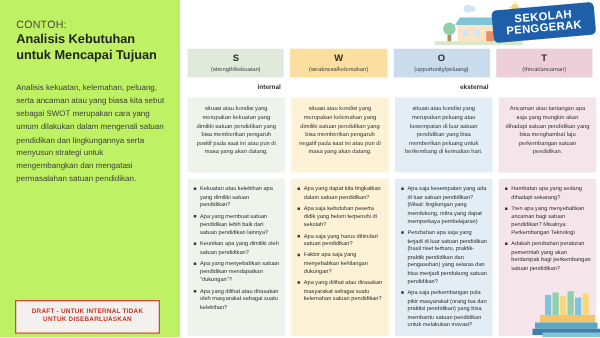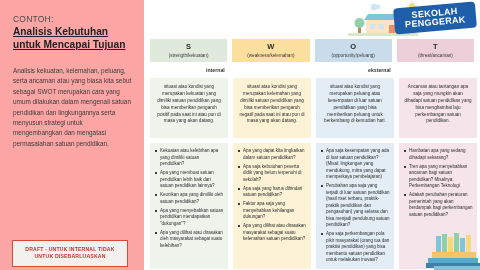--- a/index.html
+++ b/index.html
@@ -7,29 +7,29 @@
     width: 480px; height: 270px;
     font-family: "Liberation Sans", sans-serif;
     overflow: hidden;
   }
   body { position: relative; background: #ffffff; }
 
   
   #left-panel {
     position: absolute; left: 0; top: 0;
     width: 144px; height: 270px;
-    background: #fca5a5;
+    background: #bef264;
     padding: 14px 13px 0 13px;
   }
   #eyebrow {
     font-size: 8.5px; color: #4a4a48; letter-spacing: .2px;
     margin-bottom: 1px;
   }
   #deck-title {
-    font-size: 10.2px; font-weight: bold; color: #222; line-height: 1.3; text-decoration: underline;
+    font-size: 10.2px; font-weight: bold; color: #222; line-height: 1.3;
   }
   #intro-paragraph {
     position: absolute; left: 13px; top: 66px; width: 120px;
     font-size: 6.4px; line-height: 1.62; color: #3c3c3a; text-align: left;
   }
   #draft-badge {
     position: absolute; left: 12px; top: 240px;
     width: 116px; padding: 5px 3px;
     border: 1px solid #d14a3c;
     text-align: center;

